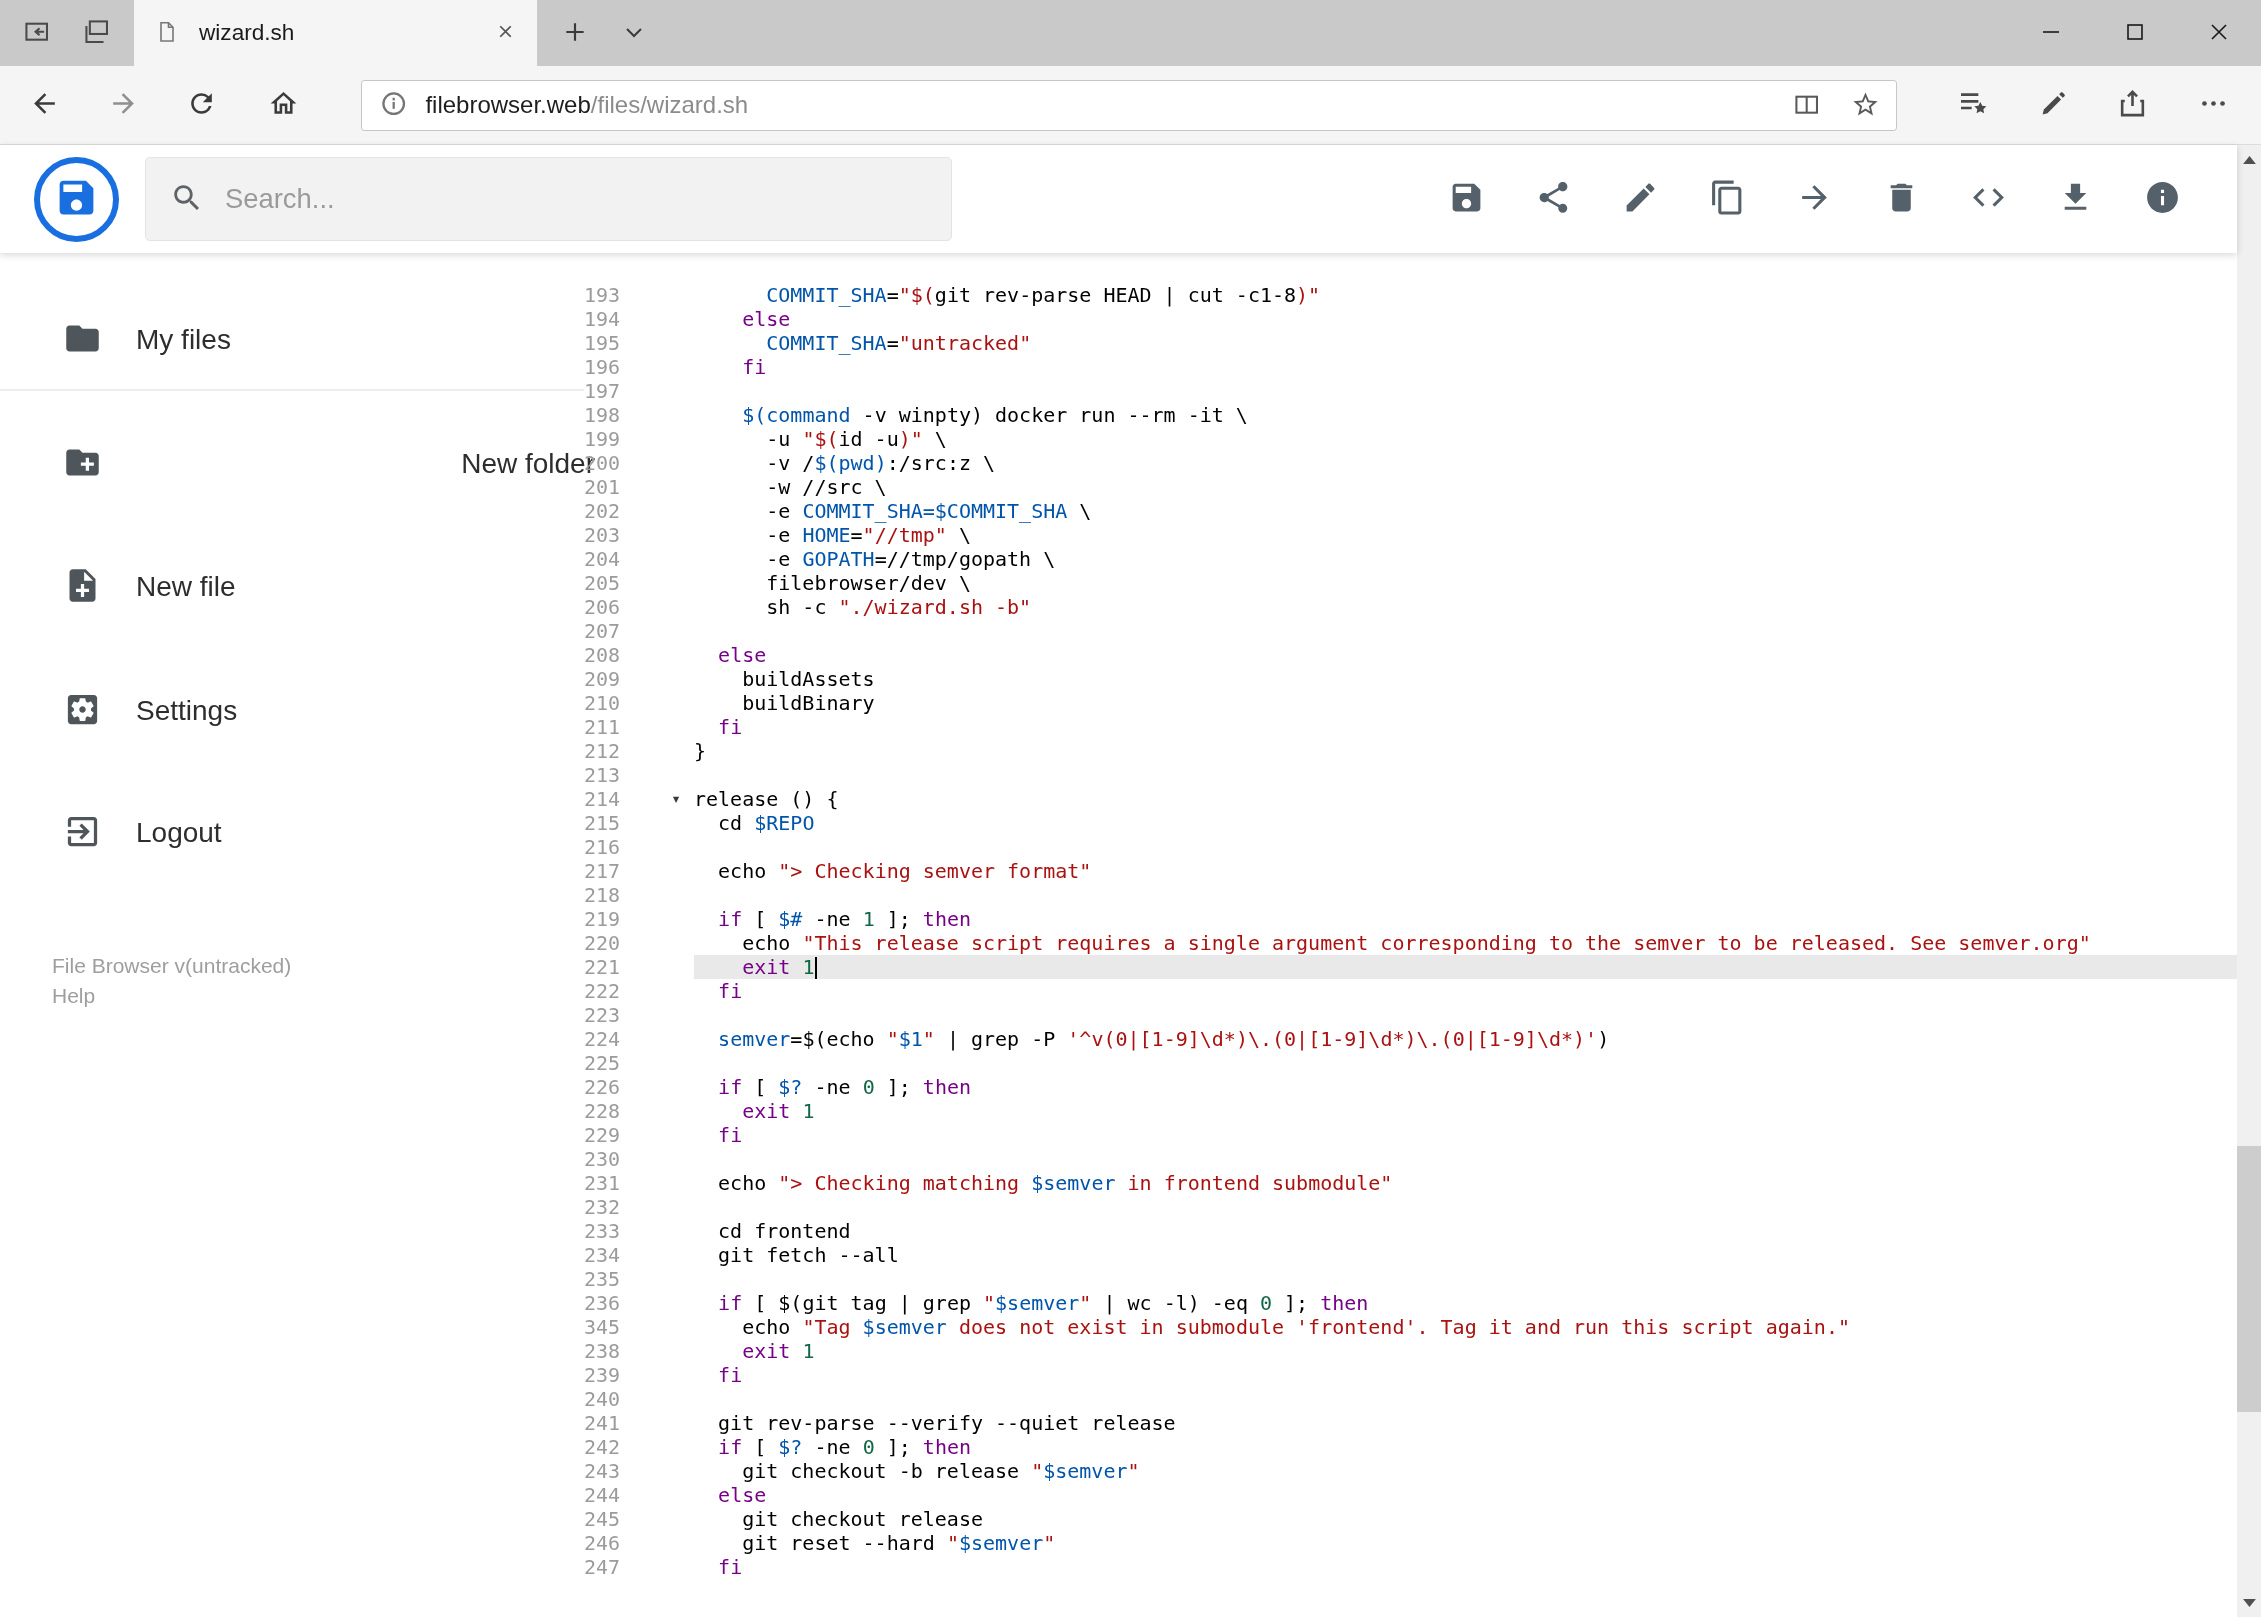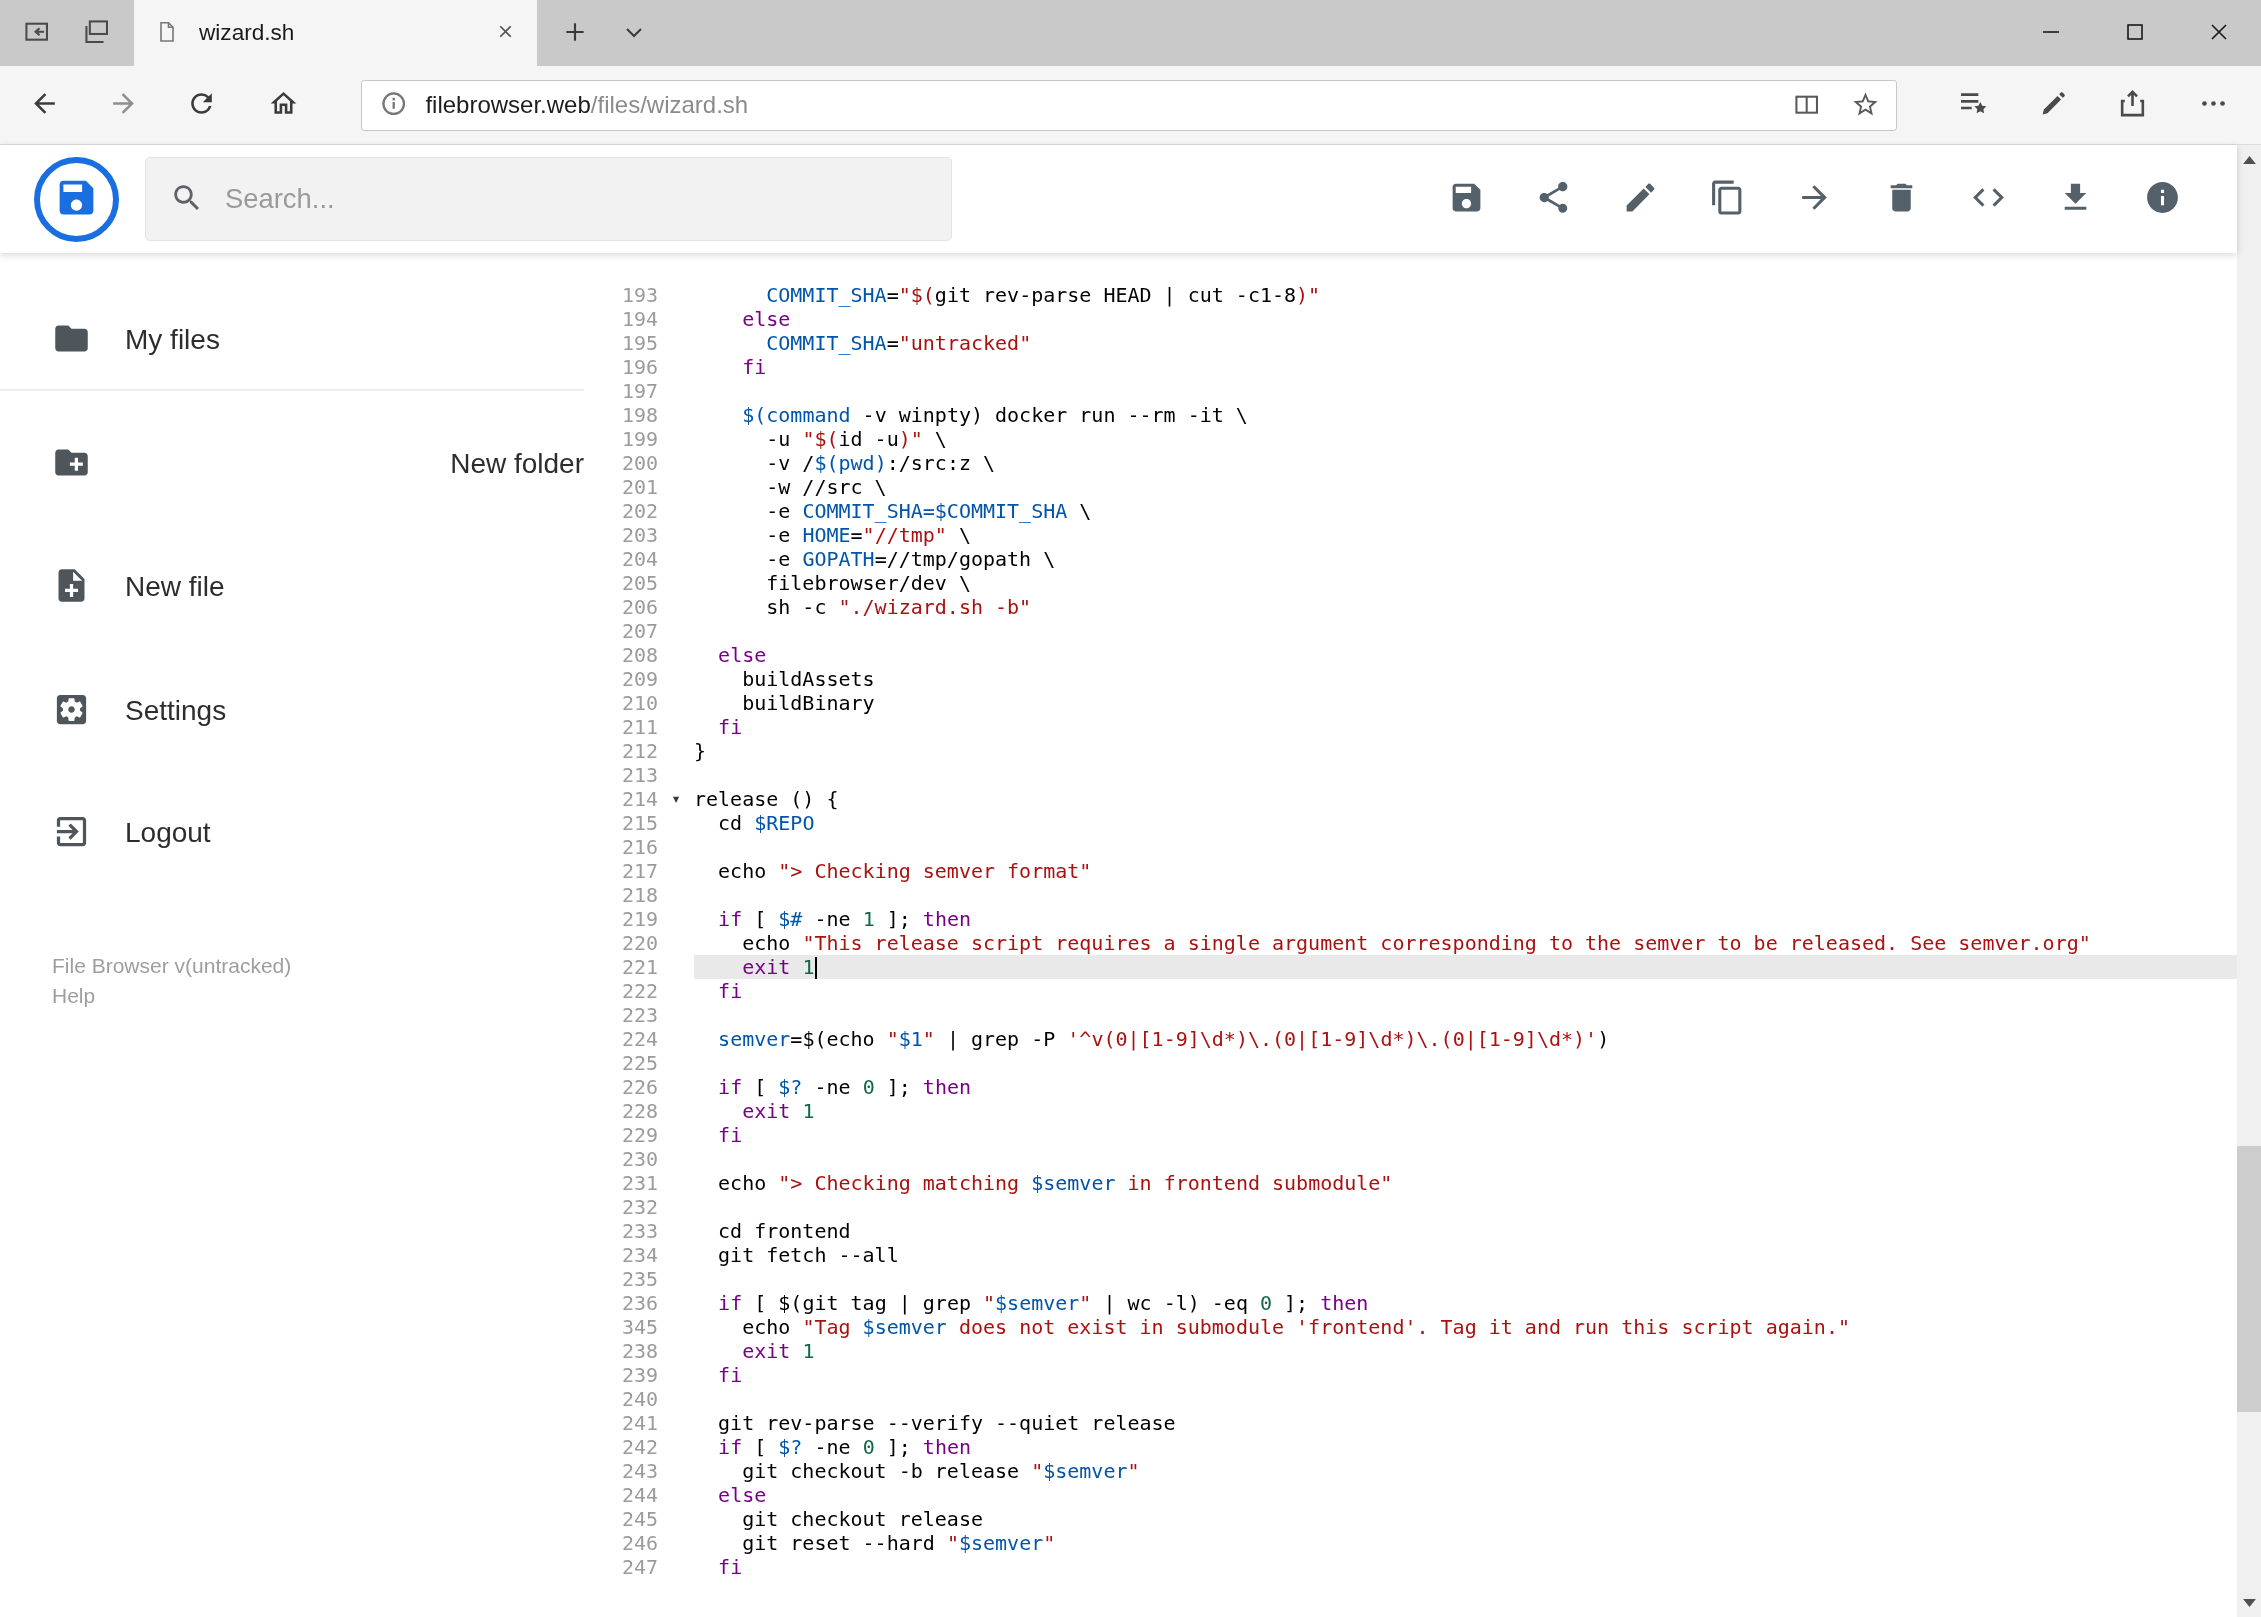--- a/index.html
+++ b/index.html
@@ -31,32 +31,32 @@
   .app-header{position:absolute;top:0;left:0;width:100%;height:108px;background:#fff;display:flex;align-items:center;box-shadow:0 2.4px 7.3px rgba(0,0,0,.16);z-index:5}
   .logo{width:85px;height:85px;border-radius:50%;border:6.5px solid #1a6fe0;margin-left:34px;display:flex;align-items:center;justify-content:center;flex:none;background:#fff}
   .search{margin-left:26px;width:807px;height:84px;background:#f2f2f2;border:1.6px solid #e3e3e3;border-radius:4.8px;display:flex;align-items:center;padding:0 24px;gap:21px}
   .search input{border:0;background:transparent;outline:none;font-size:27.4px;color:#444;width:100%;font-family:"Liberation Sans",sans-serif}
   .search input::placeholder{color:#9a9a9a}
   .toolbar{margin-left:auto;margin-right:56px;display:flex;gap:50px}
   .tb-btn{width:37px;height:37px;display:flex;align-items:center;justify-content:center;cursor:pointer}
 
   .app-body{position:absolute;top:123px;left:0;width:100%;height:1349px}
   .sidebar{position:absolute;left:0;top:0;width:584px;height:100%;background:#fff}
-  .side-item{position:absolute;left:0;width:100%;height:84px;display:flex;align-items:center;padding-left:52px;gap:34px;cursor:pointer}
+  .side-item{position:absolute;left:11px;width:100%;height:84px;display:flex;align-items:center;padding-left:52px;gap:34px;cursor:pointer}
   .side-item .lbl{font-size:28px;color:#2d2d2d}
   .side-divider{position:absolute;left:0;top:121px;width:100%;height:1.6px;background:#ececec}
   .side-footer{position:absolute;left:52px;top:683px;font-size:21px;color:#9e9e9e;line-height:30px}
   .side-footer .help{display:block;cursor:pointer}
 
   
   .editor{position:absolute;left:584px;top:0;right:0;height:100%;padding-top:15.3px;
           font-family:"DejaVu Sans Mono",monospace;font-size:20px;line-height:24px;color:#000;overflow:hidden}
   .cl{display:flex;height:24px;white-space:pre}
   .cl.active{background:linear-gradient(to right,rgba(0,0,0,0) 110px,var(--active-bg) 110px)}
-  .ln{width:74px;flex:none;text-align:right;color:#9b9b9b}
+  .ln{width:74px;flex:none;color:#9b9b9b}
   .fold{width:36px;flex:none;font-size:16px;color:#3a3a3a;display:flex;align-items:center;justify-content:center}
   .code{flex:1;white-space:pre}
   .tk-p{color:var(--c-p)}.tk-k{color:var(--c-k)}.tk-s{color:var(--c-s)}.tk-v{color:var(--c-v)}.tk-n{color:var(--c-n)}
   .cursor{display:inline-block;width:0;border-left:2.4px solid #000;height:22px;vertical-align:text-bottom;margin-left:0.8px}
 
   
   .scrollbar{position:absolute;right:0;top:145px;width:24px;height:1472px;background:#f0f0f0}
   .sb-arrow{position:absolute;left:0;width:24px;height:29px;display:flex;align-items:center;justify-content:center}
   .sb-up{top:0}.sb-down{bottom:0}
   .sb-thumb{position:absolute;left:0;width:24px;top:1001px;height:266px;background:#cdcdcd}

